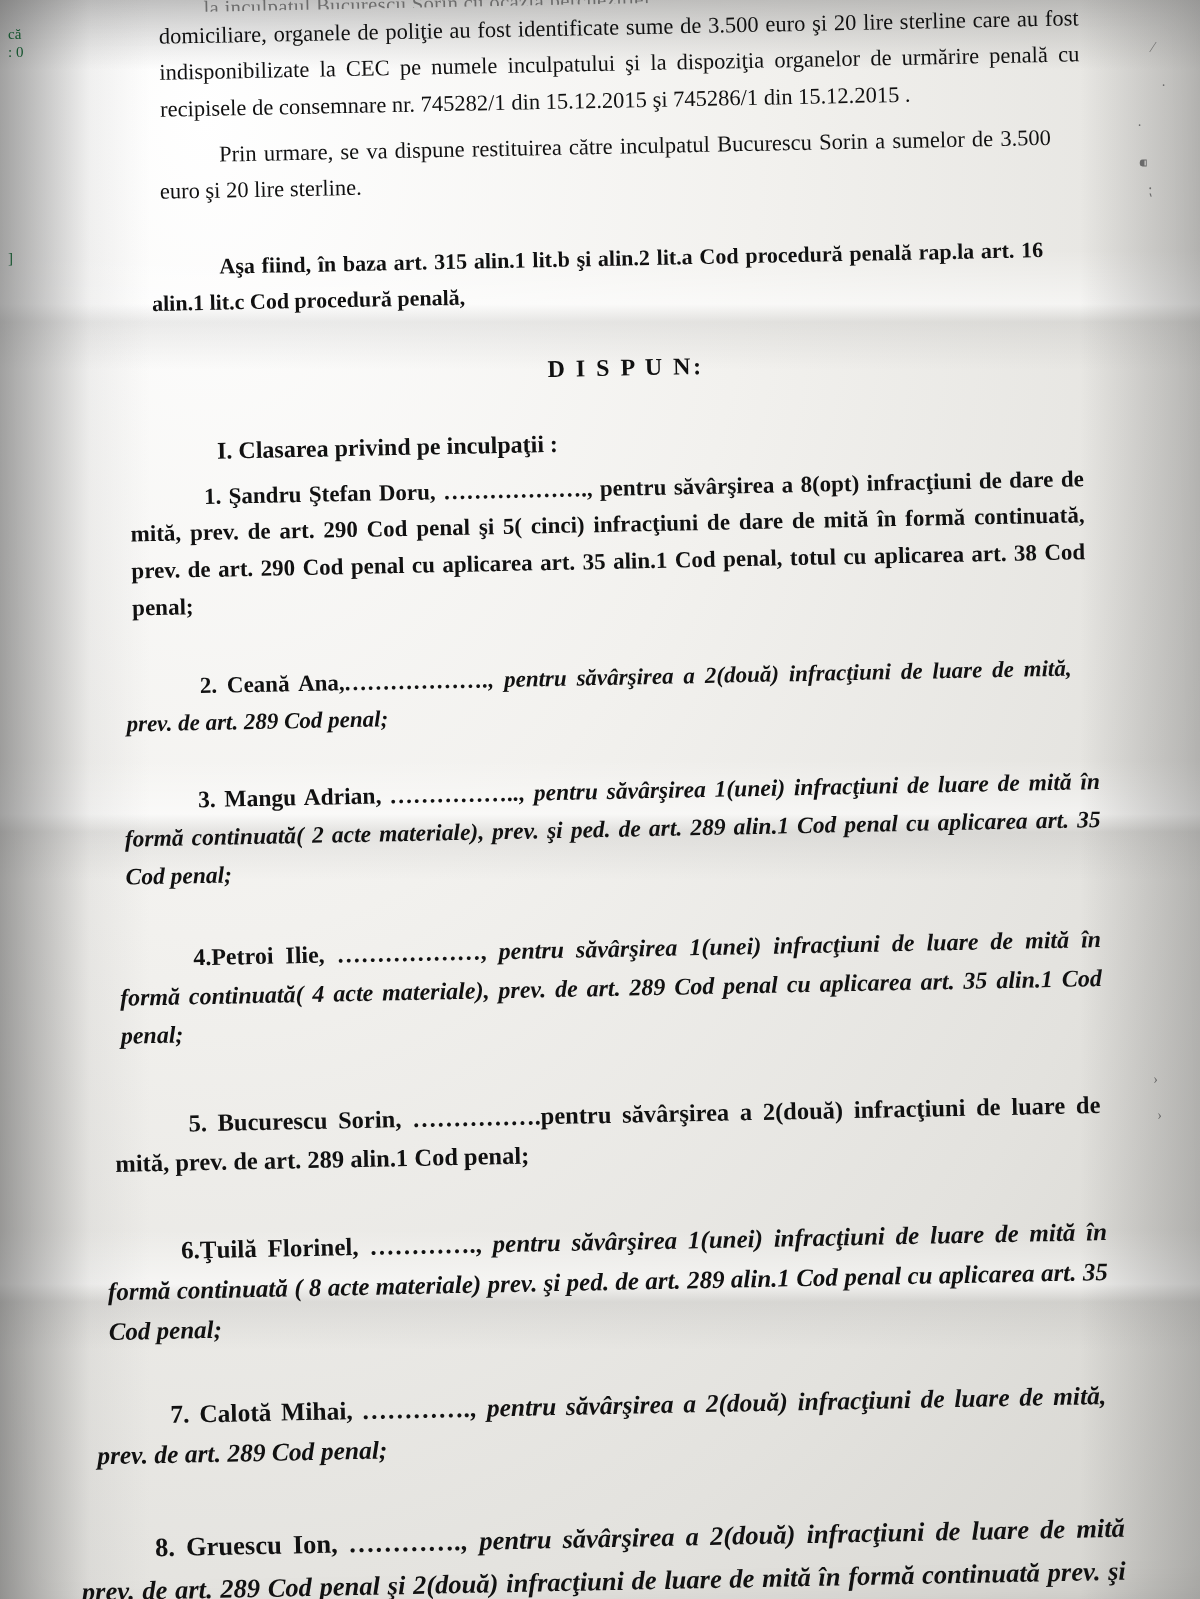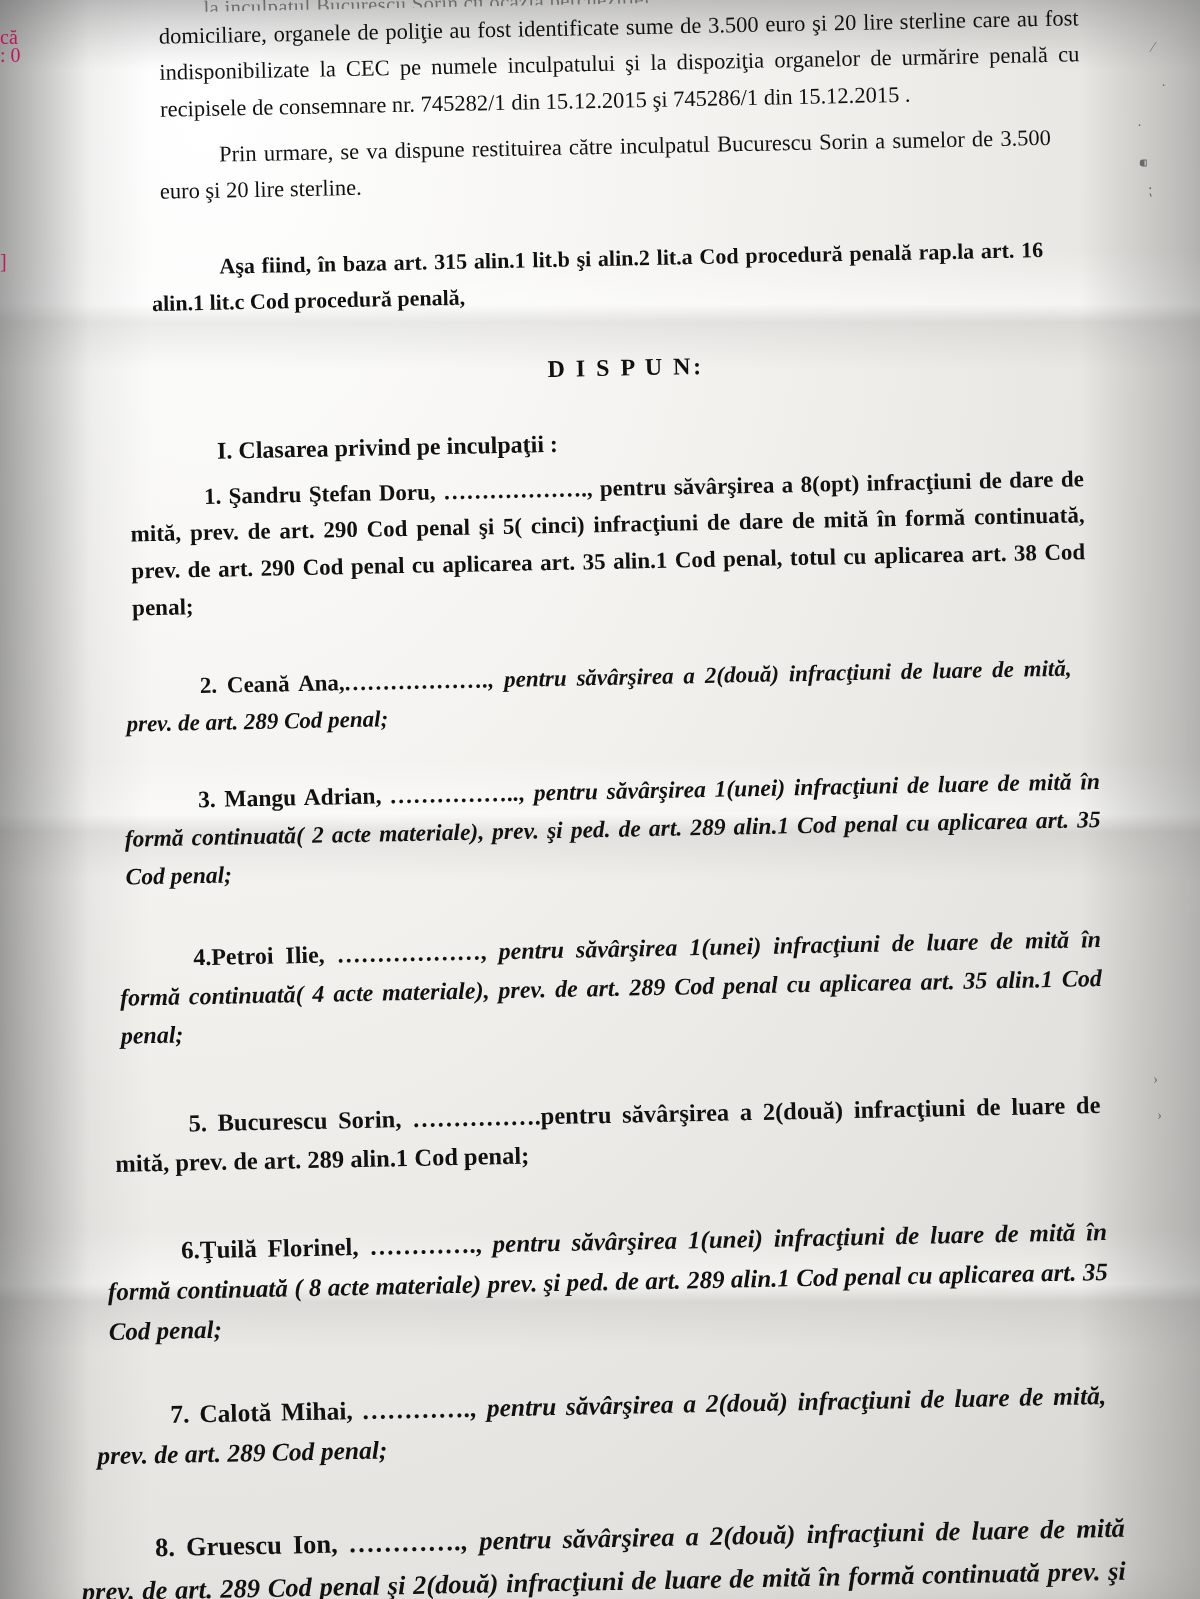--- a/index.html
+++ b/index.html
@@ -159,25 +159,25 @@
     width: 60px;
     height: 1599px;
     pointer-events: none;
     color: #6a6a6a;
     font-size: 14px;
   }
   .edge-marks span { position: absolute; }
 
   .left-scrap {
     position: absolute;
-    left: 0; top: 0;
+    left: 8px; top: 0;
     width: 40px;
     height: 1599px;
-    color: #be185d;
-    font-size: 20px;
+    color: #14532d;
+    font-size: 15px;
     font-family: "Liberation Serif", serif;
     pointer-events: none;
   }
   .left-scrap span { position: absolute; left: 0; }
 </style>
 </head>
 <body>
 
 <div class="page">
   <div class="sheet"></div>

